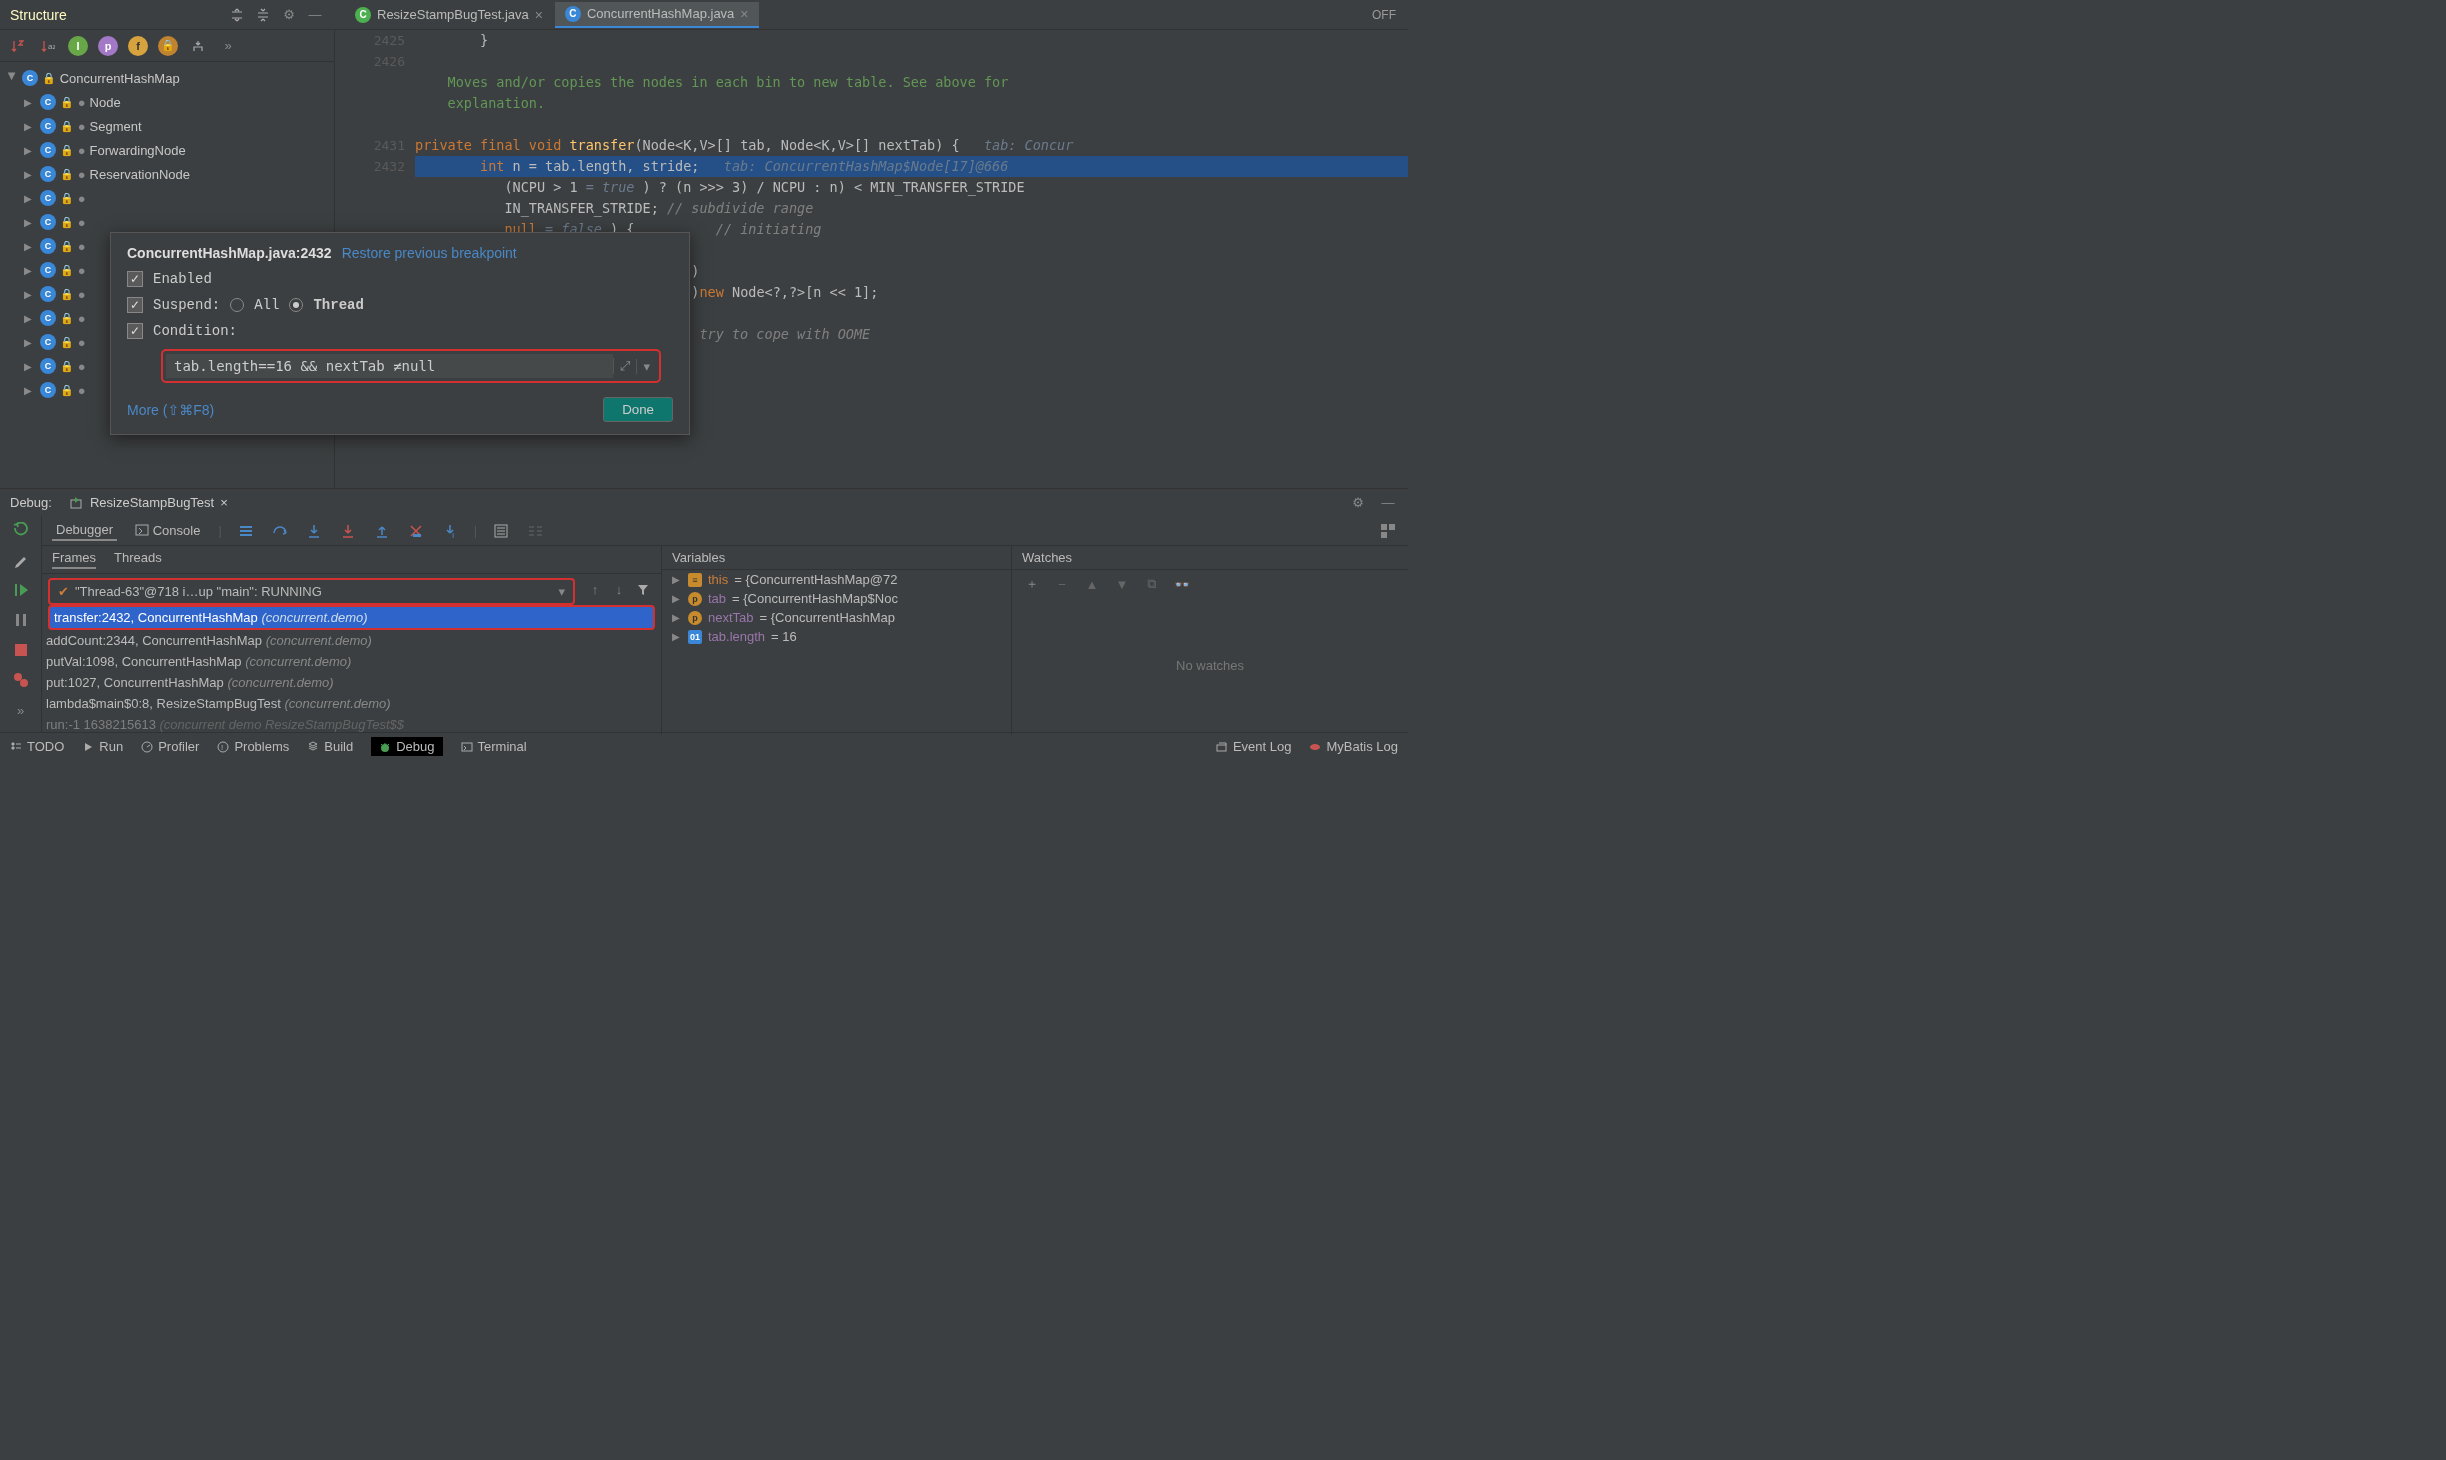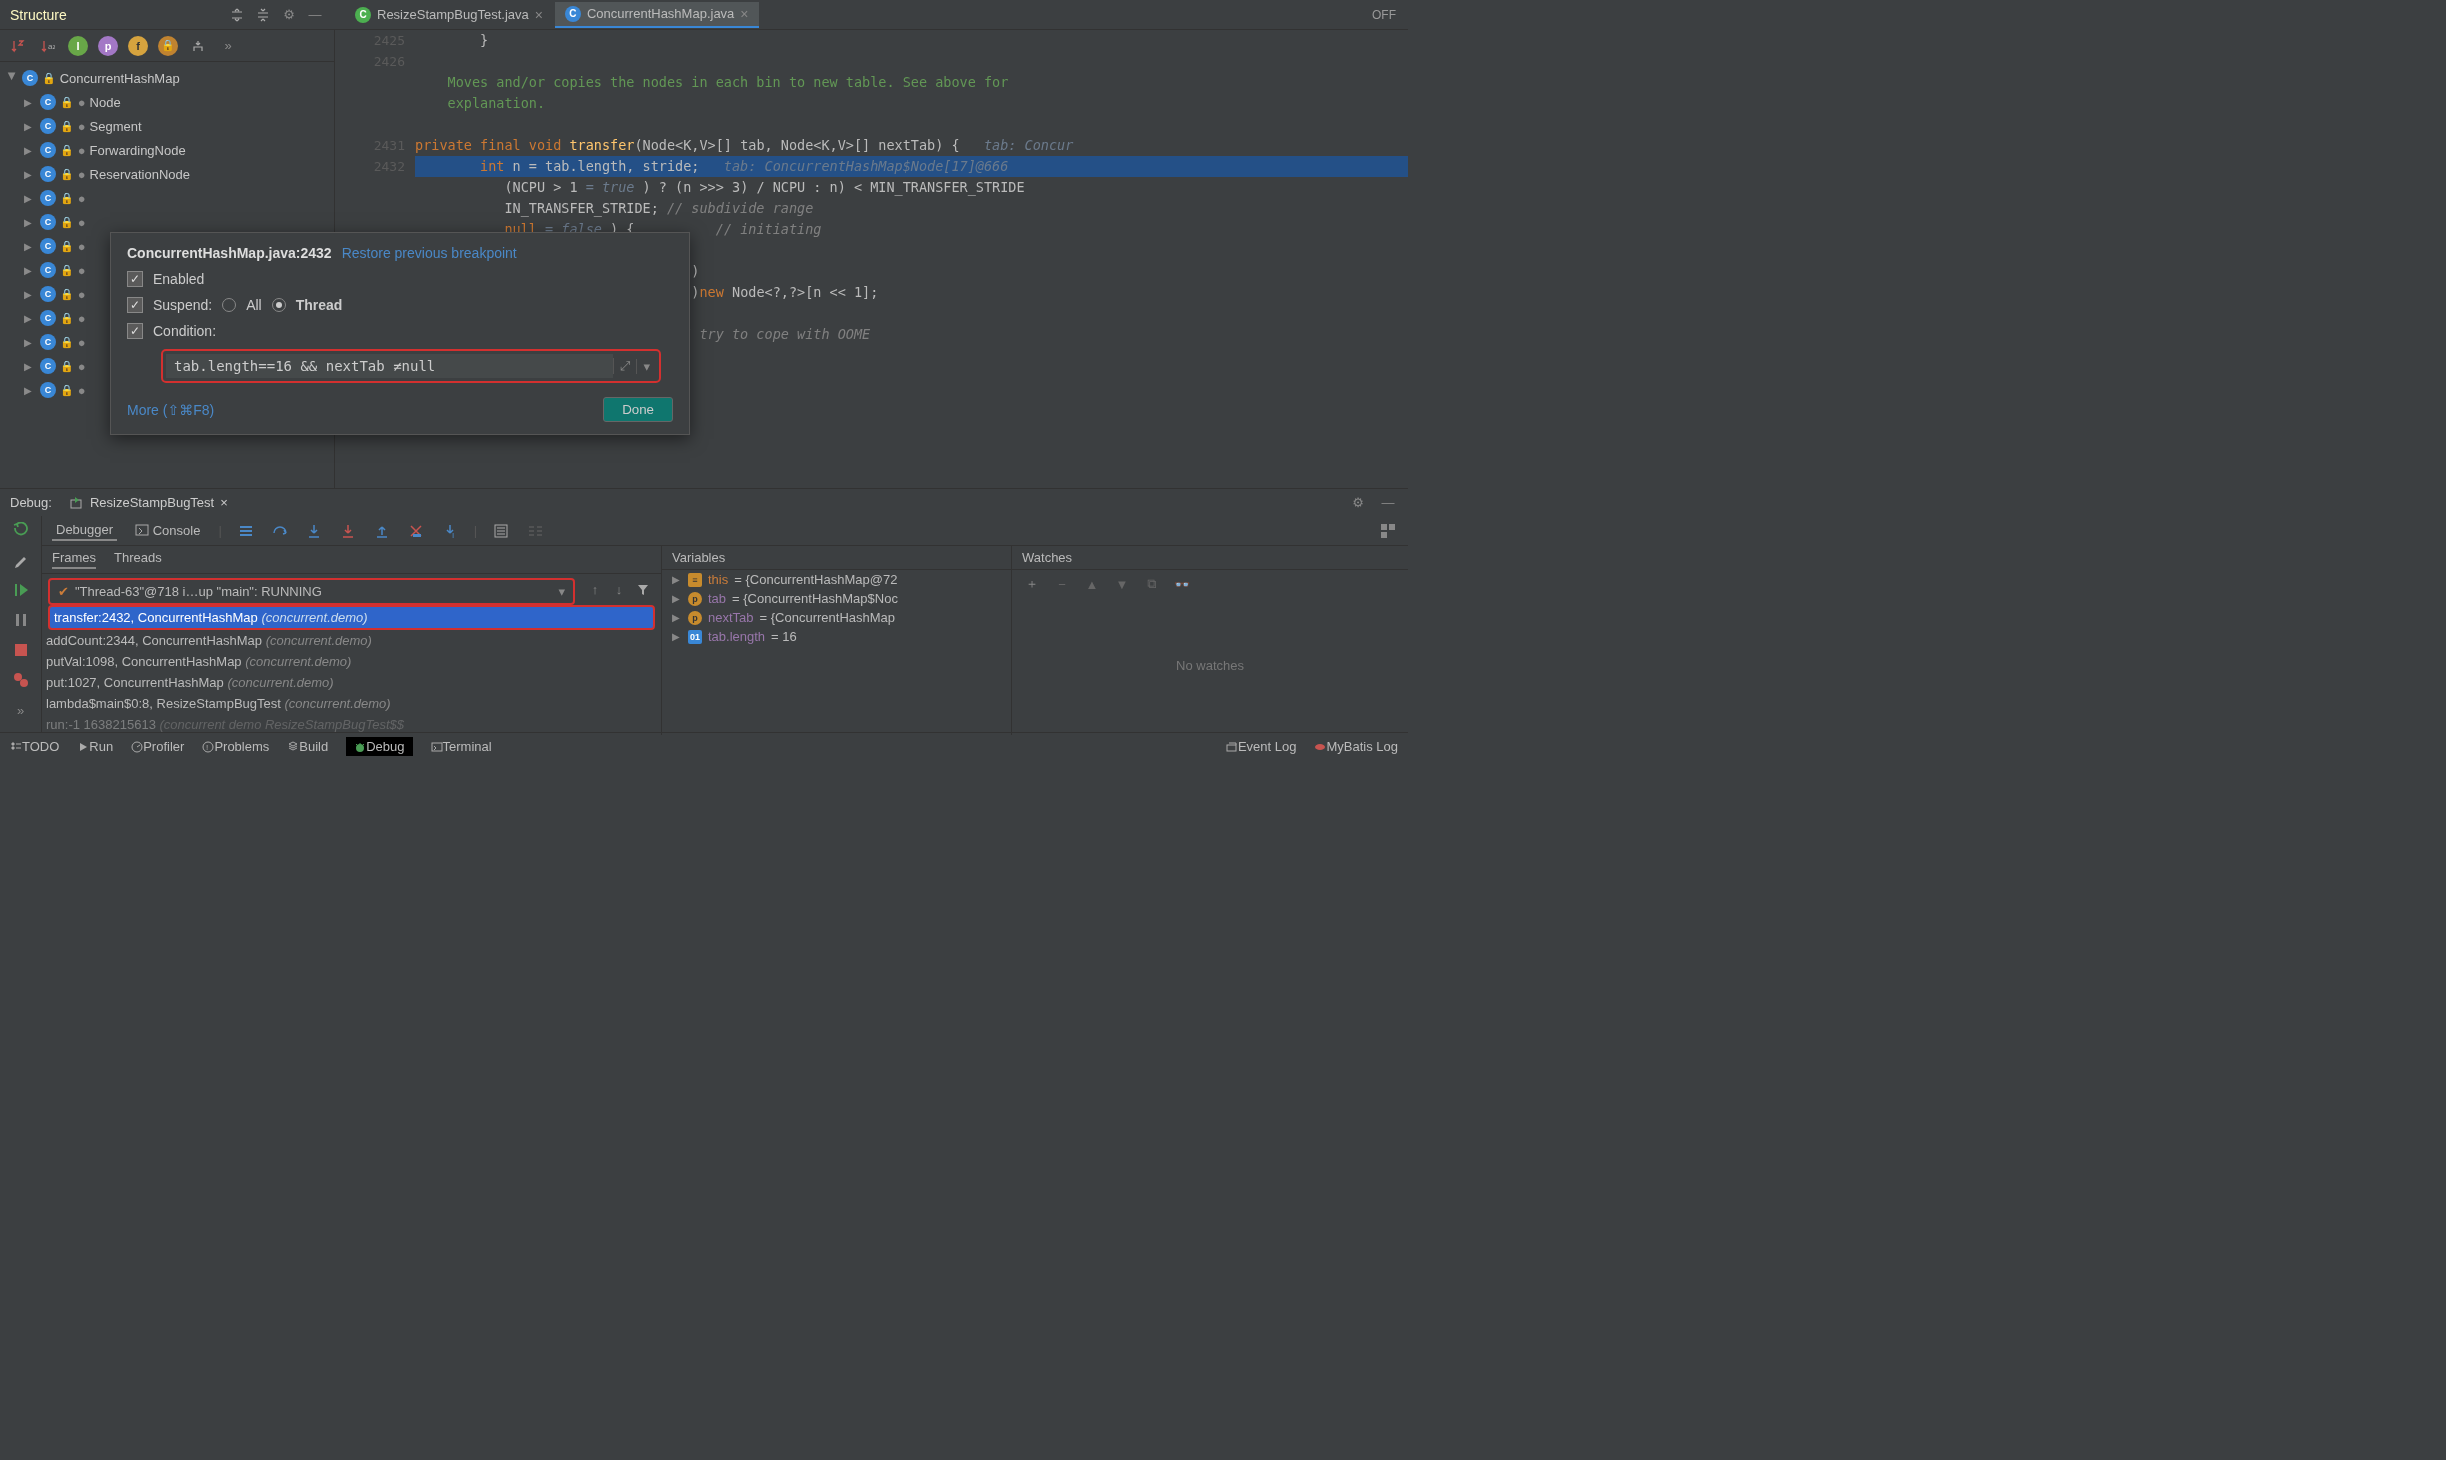--- a/index.html
+++ b/index.html
@@ -92,21 +92,21 @@
   padding: 12px 16px; z-index: 100;
 }
 .bp-title-row { display: flex; gap: 10px; align-items: baseline; margin-bottom: 10px; }
 .bp-title { color: #ddd; font-weight: bold; font-size: 14px; }
 .bp-link { color: #4a88c7; font-size: 14px; cursor: pointer; }
 .bp-field { display: flex; align-items: center; gap: 10px; margin: 10px 0; }
 .bp-check { width: 16px; height: 16px; border: 1px solid #888; background: #5a5a5a; display: inline-flex; align-items: center; justify-content: center; }
 .bp-check.on::after { content: "✓"; color: #ddd; font-size: 12px; }
 .bp-radio { width: 14px; height: 14px; border: 1px solid #888; border-radius: 50%; display: inline-flex; align-items: center; justify-content: center; }
 .bp-radio.on::after { content: ""; width: 6px; height: 6px; border-radius: 50%; background: #ccc; }
-.bp-label { color: #ccc; font-size: 14px; }
+.bp-label { color: #ccc; font-size: 14px; font-family: Liberation Mono, monospace; }
 .bp-cond-box {
   border: 2px solid #d3302f; border-radius: 5px; padding: 3px;
   display: flex; align-items: center; margin-left: 34px; width: 500px;
 }
 .bp-cond-input {
   flex: 1; background: #45494a; color: #ccc; padding: 4px 8px;
   font-family: monospace; font-size: 14px; border: none; outline: none;
 }
 .bp-cond-expand { color: #888; padding: 0 6px; border-left: 1px solid #555; }
 .bp-footer { display: flex; justify-content: space-between; align-items: center; margin-top: 14px; }
@@ -175,21 +175,21 @@
 
 .watches-col { flex: 1; }
 .watches-toolbar { display: flex; gap: 10px; padding: 4px 10px; align-items: center; }
 .no-watches { text-align: center; color: #777; margin-top: 60px; }
 
 
 .bottom-bar {
   display: flex; align-items: center; padding: 2px 10px; gap: 18px;
   border-top: 1px solid #323232; height: 28px;
 }
-.bb-item { display: flex; align-items: center; color: #bbb; font-size: 13px; }
+.bb-item { display: flex; align-items: center; gap: 5px; color: #bbb; font-size: 13px; }
 .bb-item.active { background: #000000; padding: 2px 8px; }
 .bb-right { margin-left: auto; }
 
 svg { display: block; }
 </style>
 </head>
 <body>
 
 <div class="top-row">
   <div class="structure-header">

